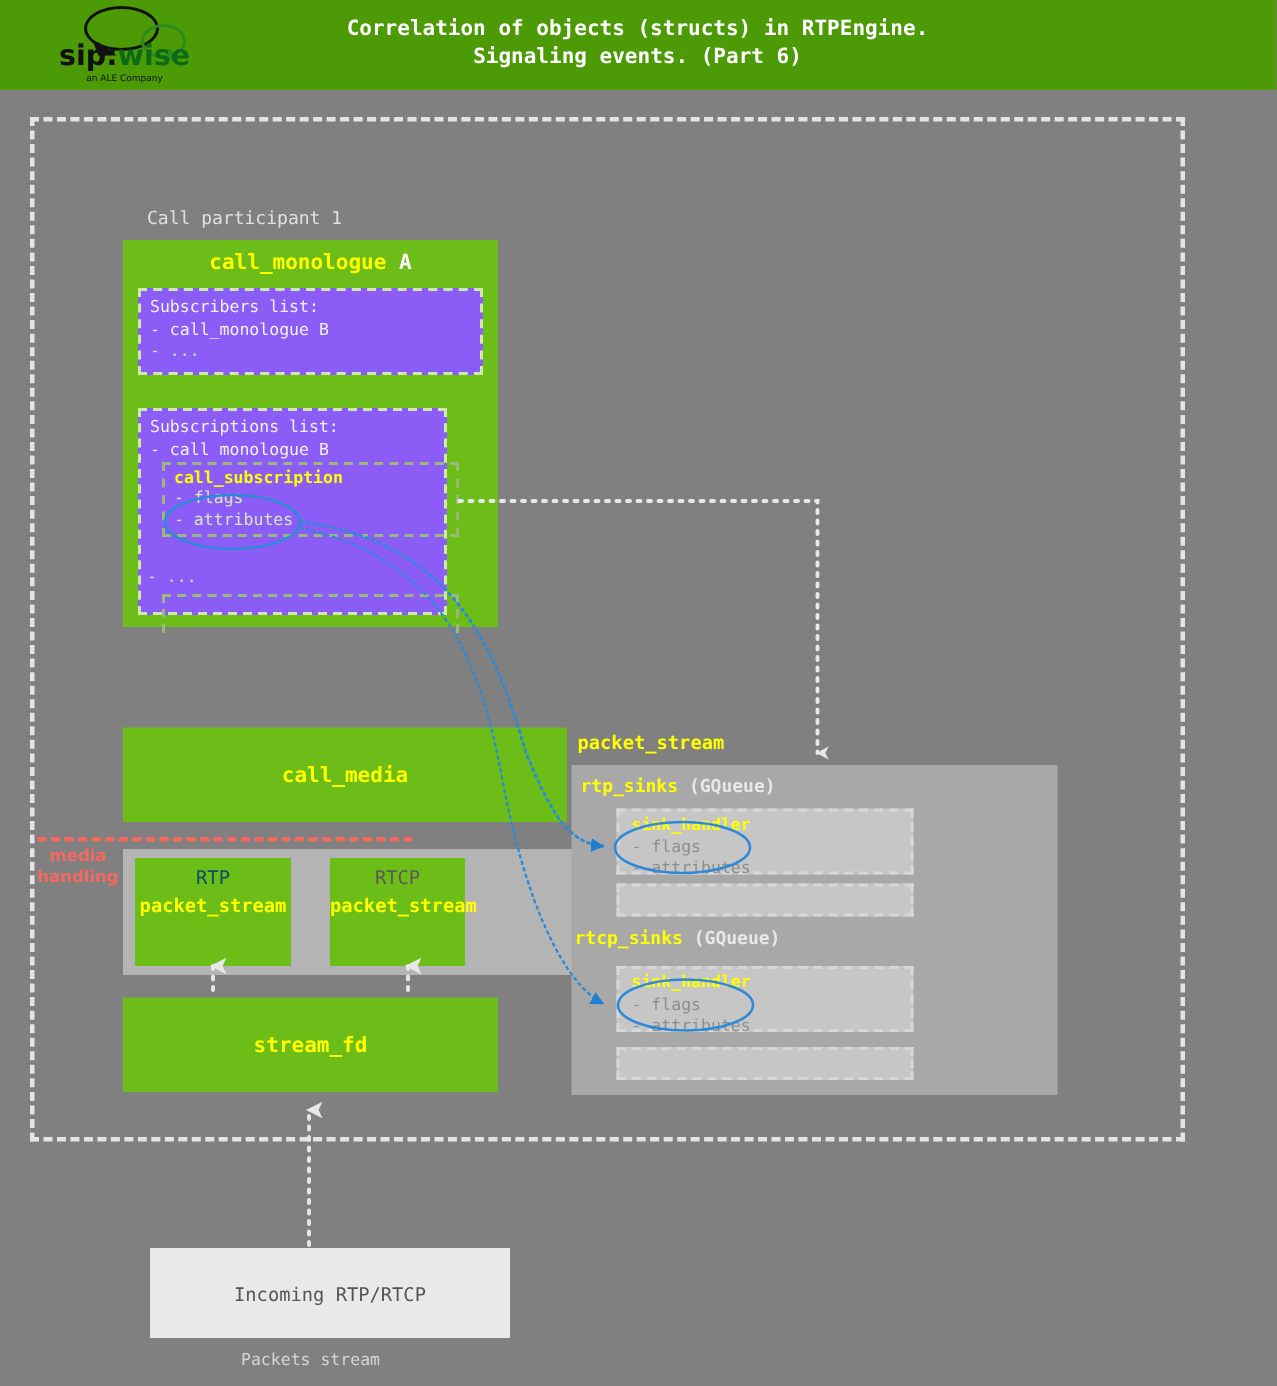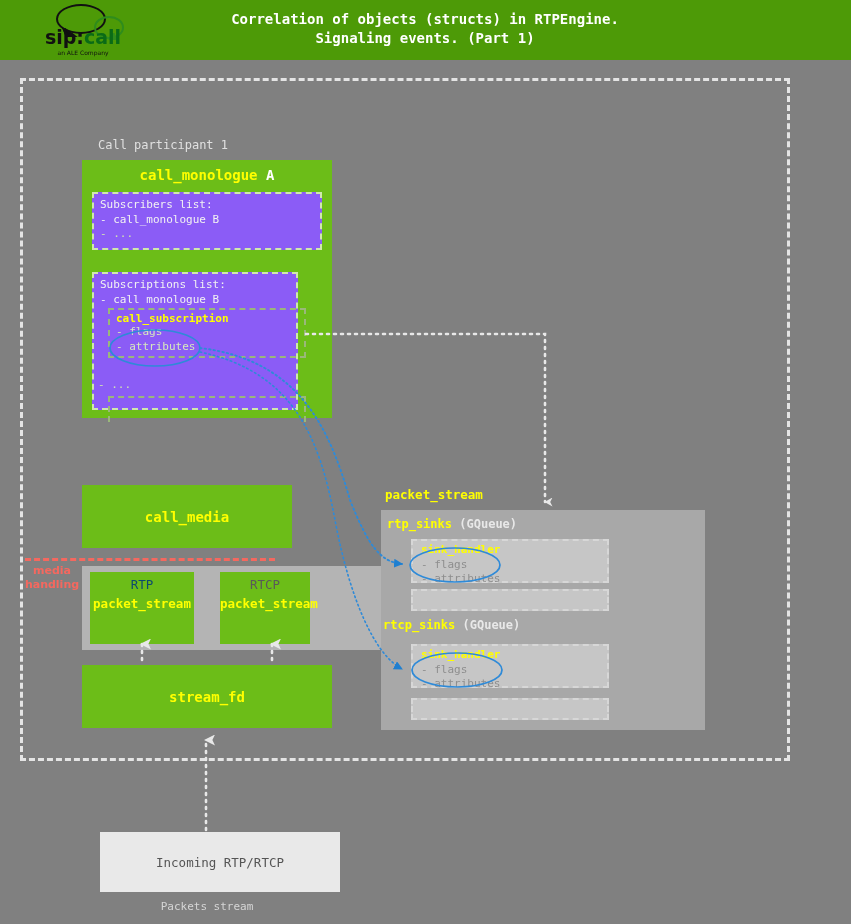--- a/index.html
+++ b/index.html
@@ -83,26 +83,26 @@
   .ovl{position:absolute;left:0;top:0;width:851px;height:924px;
        pointer-events:none;}
 </style>
 </head>
 <body>
 
 <div class="header">
   <div class="logo">
     <div class="bubble1"></div>
     <div class="bubble2"></div>
-    <div class="logo-text"><span class="logo-sip">sip</span><span class="logo-colon">:</span><span class="logo-wise">call</span></div>
+    <div class="logo-text"><span class="logo-sip">sip</span><span class="logo-colon">:</span><span class="logo-wise">wise</span></div>
     <div class="logo-sub">an ALE Company</div>
   </div>
   <div class="title">
     <div>Correlation of objects (structs) in RTPEngine.</div>
-    <div>Signaling events. (Part 1)</div>
+    <div>Signaling events. (Part 6)</div>
   </div>
 </div>
 
 <div class="outer-dashed"></div>
 <div class="participant-label">Call participant 1</div>
 
 <div class="gbox" style="left:82px;top:160px;width:250px;height:258px;">
   <div class="gbox-title" style="margin-top:7px;">
     <span>call_monologue</span>
     <span class="plain">A</span>
@@ -123,21 +123,21 @@
 <div class="dash-inner" style="left:108px;top:308px;width:198px;height:50px;">
   <div class="yellowname" style="font-size:11px;padding:2px 0 0 6px;">call_subscription</div>
   <div style="color:#d6e8bd;font-size:11px;line-height:14.5px;padding-left:6px;">- flags</div>
   <div style="color:#d6e8bd;font-size:11px;line-height:14.5px;padding-left:6px;">- attributes</div>
 </div>
 
 <div style="position:absolute;left:98px;top:378px;color:#cfe2b4;font-size:11px;">- ...</div>
 
 <div class="dash-inner" style="left:108px;top:396px;width:198px;height:26px;border-bottom:none;"></div>
 
-<div class="gbox" style="left:82px;top:485px;width:210px;height:63px;display:flex;align-items:center;justify-content:center;">
+<div class="gbox" style="left:82px;top:485px;width:296px;height:63px;display:flex;align-items:center;justify-content:center;">
   <div class="gbox-title">call_media</div>
 </div>
 
 <div class="mh-line"></div>
 <div class="mh-label">
   <div>media</div>
   <div>handling</div>
 </div>
 
 <div class="greyband" style="left:82px;top:566px;width:300px;height:84px;"></div>

